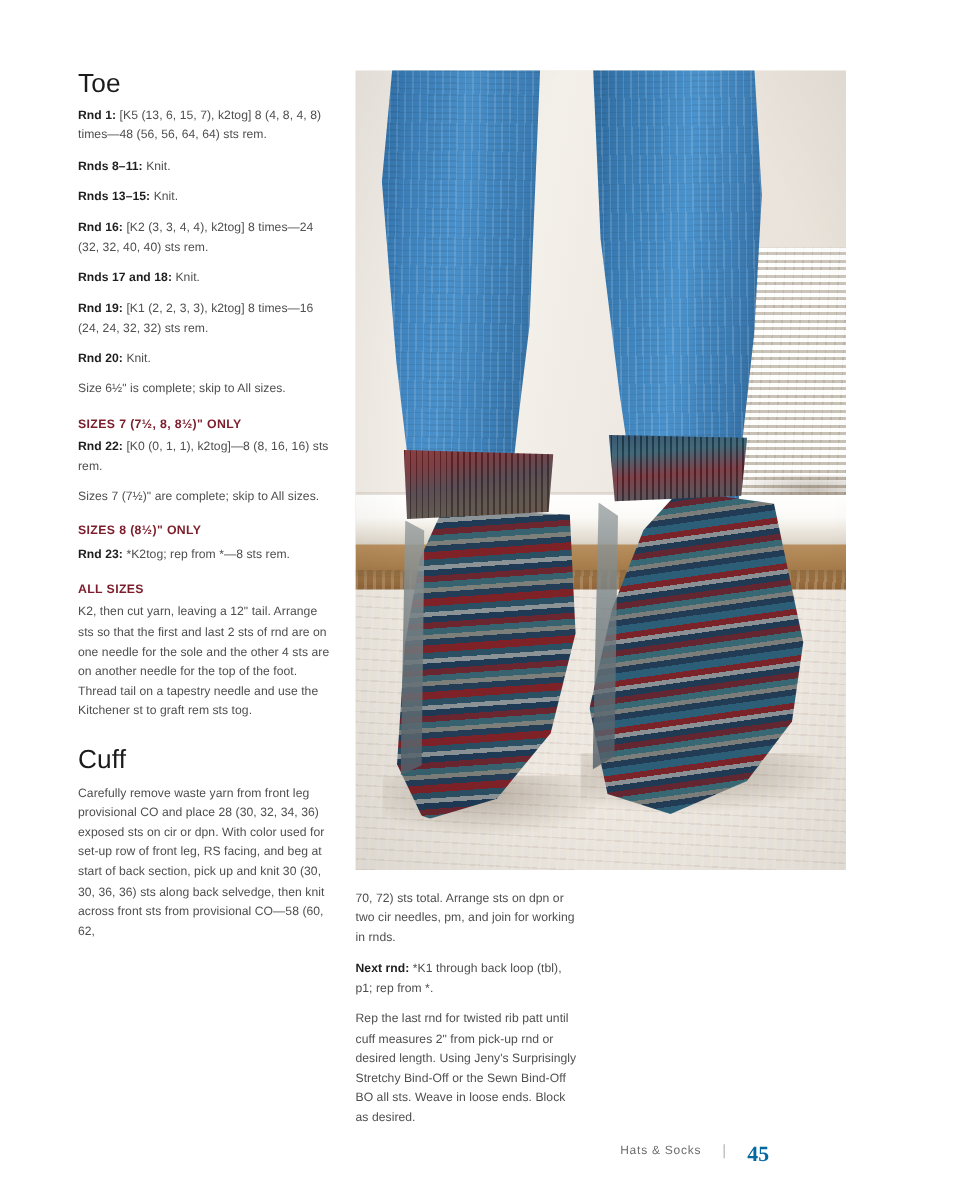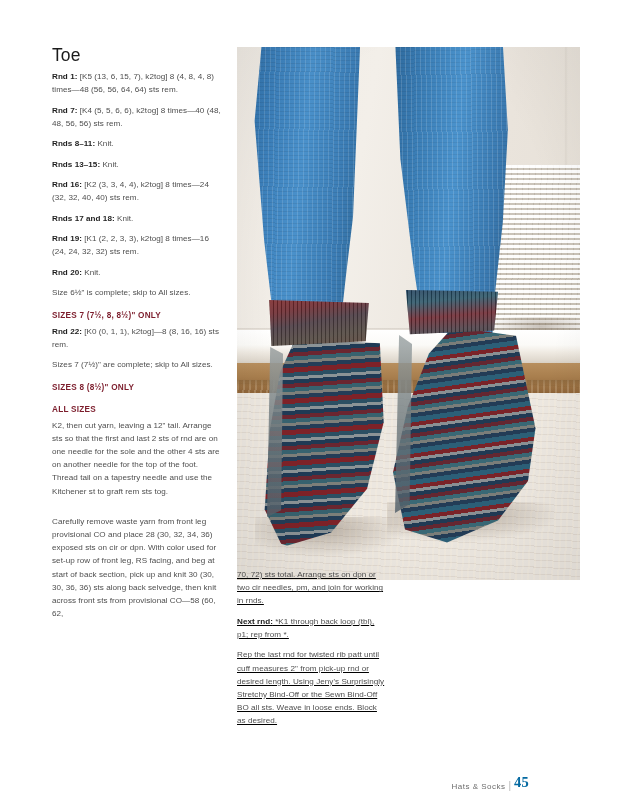--- a/index.html
+++ b/index.html
@@ -7,21 +7,20 @@
     padding: 0;
     background: #ffffff;
   }
   #page {
     position: relative;
     width: 564px;
     height: 800px;
     background: #ffffff;
     overflow: hidden;
     font-family: "Liberation Sans", sans-serif;
-    padding-left: 16px;
     -webkit-font-smoothing: antialiased;
   }
 
   
   #left-col {
     position: absolute;
     left: 52px;
     top: 46px;
     width: 172px;
   }
@@ -56,23 +55,22 @@
     line-height: 1.4;
   }
   .sizes-head.spaced { margin-top: 11px; }
   .tight { margin-bottom: 6.5px; }
   #cuff-block { margin-top: 17px; }
 
   
   #right-col {
     position: absolute;
     left: 237px;
-    top: 568px;
+    top: 592px;
     width: 150px;
-    text-decoration: underline;
   }
   #right-col .para { margin-bottom: 7.2px; }
 
   
   #photo {
     position: absolute;
     left: 237px;
     top: 47px;
     width: 352px;
     height: 533px;
@@ -226,23 +224,22 @@
     left: 0; top: 0; width: 352px; height: 533px;
     background: radial-gradient(ellipse at 50% 45%, rgba(0,0,0,0) 58%, rgba(0,0,0,.07) 100%);
   }
 
   
   #footer {
     position: absolute;
     right: 51px;
     top: 762px;
     display: flex;
-    align-items: flex-end;
-    gap: 3px;
-    margin-top: 12px;
+    align-items: flex-start;
+    gap: 14px;
   }
   #footer-title {
     font-size: 8px;
     color: #6d6d6d;
     letter-spacing: 0.5px;
   }
   #footer-sep {
     font-size: 10px;
     color: #b7b7b7;
   }
@@ -299,40 +296,41 @@
 
     <div class="layer photo-vignette"></div>
   </div>
 
   <div id="left-col">
 
     <h2 class="sec-head">Toe</h2>
 
 
     <p class="para"><span class="lbl">Rnd 1:</span><span> [K5 (13, 6, 15, 7), k2tog] 8 (4, 8, 4, 8) times—48 (56, 56, 64, 64) sts rem.</span></p>
-    <p class="para"><span class="lbl">Rnd 7:</span><span> [K4 (5, 5, 6, 6), k2tog] 8 times—40 (48, 48, 56, 56) sts rem.</span></p>
     <p class="para"><span class="lbl">Rnds 8–11:</span><span> Knit.</span></p>
     <p class="para"><span class="lbl">Rnds 13–15:</span><span> Knit.</span></p>
     <p class="para"><span class="lbl">Rnd 16:</span><span> [K2 (3, 3, 4, 4), k2tog] 8 times—24 (32, 32, 40, 40) sts rem.</span></p>
     <p class="para"><span class="lbl">Rnds 17 and 18:</span><span> Knit.</span></p>
     <p class="para"><span class="lbl">Rnd 19:</span><span> [K1 (2, 2, 3, 3), k2tog] 8 times—16 (24, 24, 32, 32) sts rem.</span></p>
     <p class="para"><span class="lbl">Rnd 20:</span><span> Knit.</span></p>
 
     <p class="para">Size 6½" is complete; skip to All sizes.</p>
 
     <p class="sizes-head spaced">SIZES 7 (7½, 8, 8½)" ONLY</p>
     <p class="para tight"><span class="lbl">Rnd 22:</span><span> [K0 (0, 1, 1), k2tog]—8 (8, 16, 16) sts rem.</span></p>
     <p class="para">Sizes 7 (7½)" are complete; skip to All sizes.</p>
 
     <p class="sizes-head spaced">SIZES 8 (8½)" ONLY</p>
+    <p class="para"><span class="lbl">Rnd 23:</span><span> *K2tog; rep from *—8 sts rem.</span></p>
 
     <p class="sizes-head spaced">ALL SIZES</p>
     <p class="para">K2, then cut yarn, leaving a 12" tail. Arrange sts so that the first and last 2 sts of rnd are on one needle for the sole and the other 4 sts are on another needle for the top of the foot. Thread tail on a tapestry needle and use the Kitchener st to graft rem sts tog.</p>
 
     <div id="cuff-block">
+      <h2 class="sec-head">Cuff</h2>
       <p class="para">Carefully remove waste yarn from front leg provisional CO and place 28 (30, 32, 34, 36) exposed sts on cir or dpn. With color used for set-up row of front leg, RS facing, and beg at start of back section, pick up and knit 30 (30, 30, 36, 36) sts along back selvedge, then knit across front sts from provisional CO—58 (60, 62,</p>
     </div>
   </div>
 
   <div id="right-col">
     <p class="para">70, 72) sts total. Arrange sts on dpn or two cir needles, pm, and join for working in rnds.</p>
     <p class="para"><span class="lbl">Next rnd:</span><span> *K1 through back loop (tbl), p1; rep from *.</span></p>
     <p class="para">Rep the last rnd for twisted rib patt until cuff measures 2" from pick-up rnd or desired length. Using Jeny's Surprisingly Stretchy Bind-Off or the Sewn Bind-Off BO all sts. Weave in loose ends. Block as desired.</p>
   </div>
 

